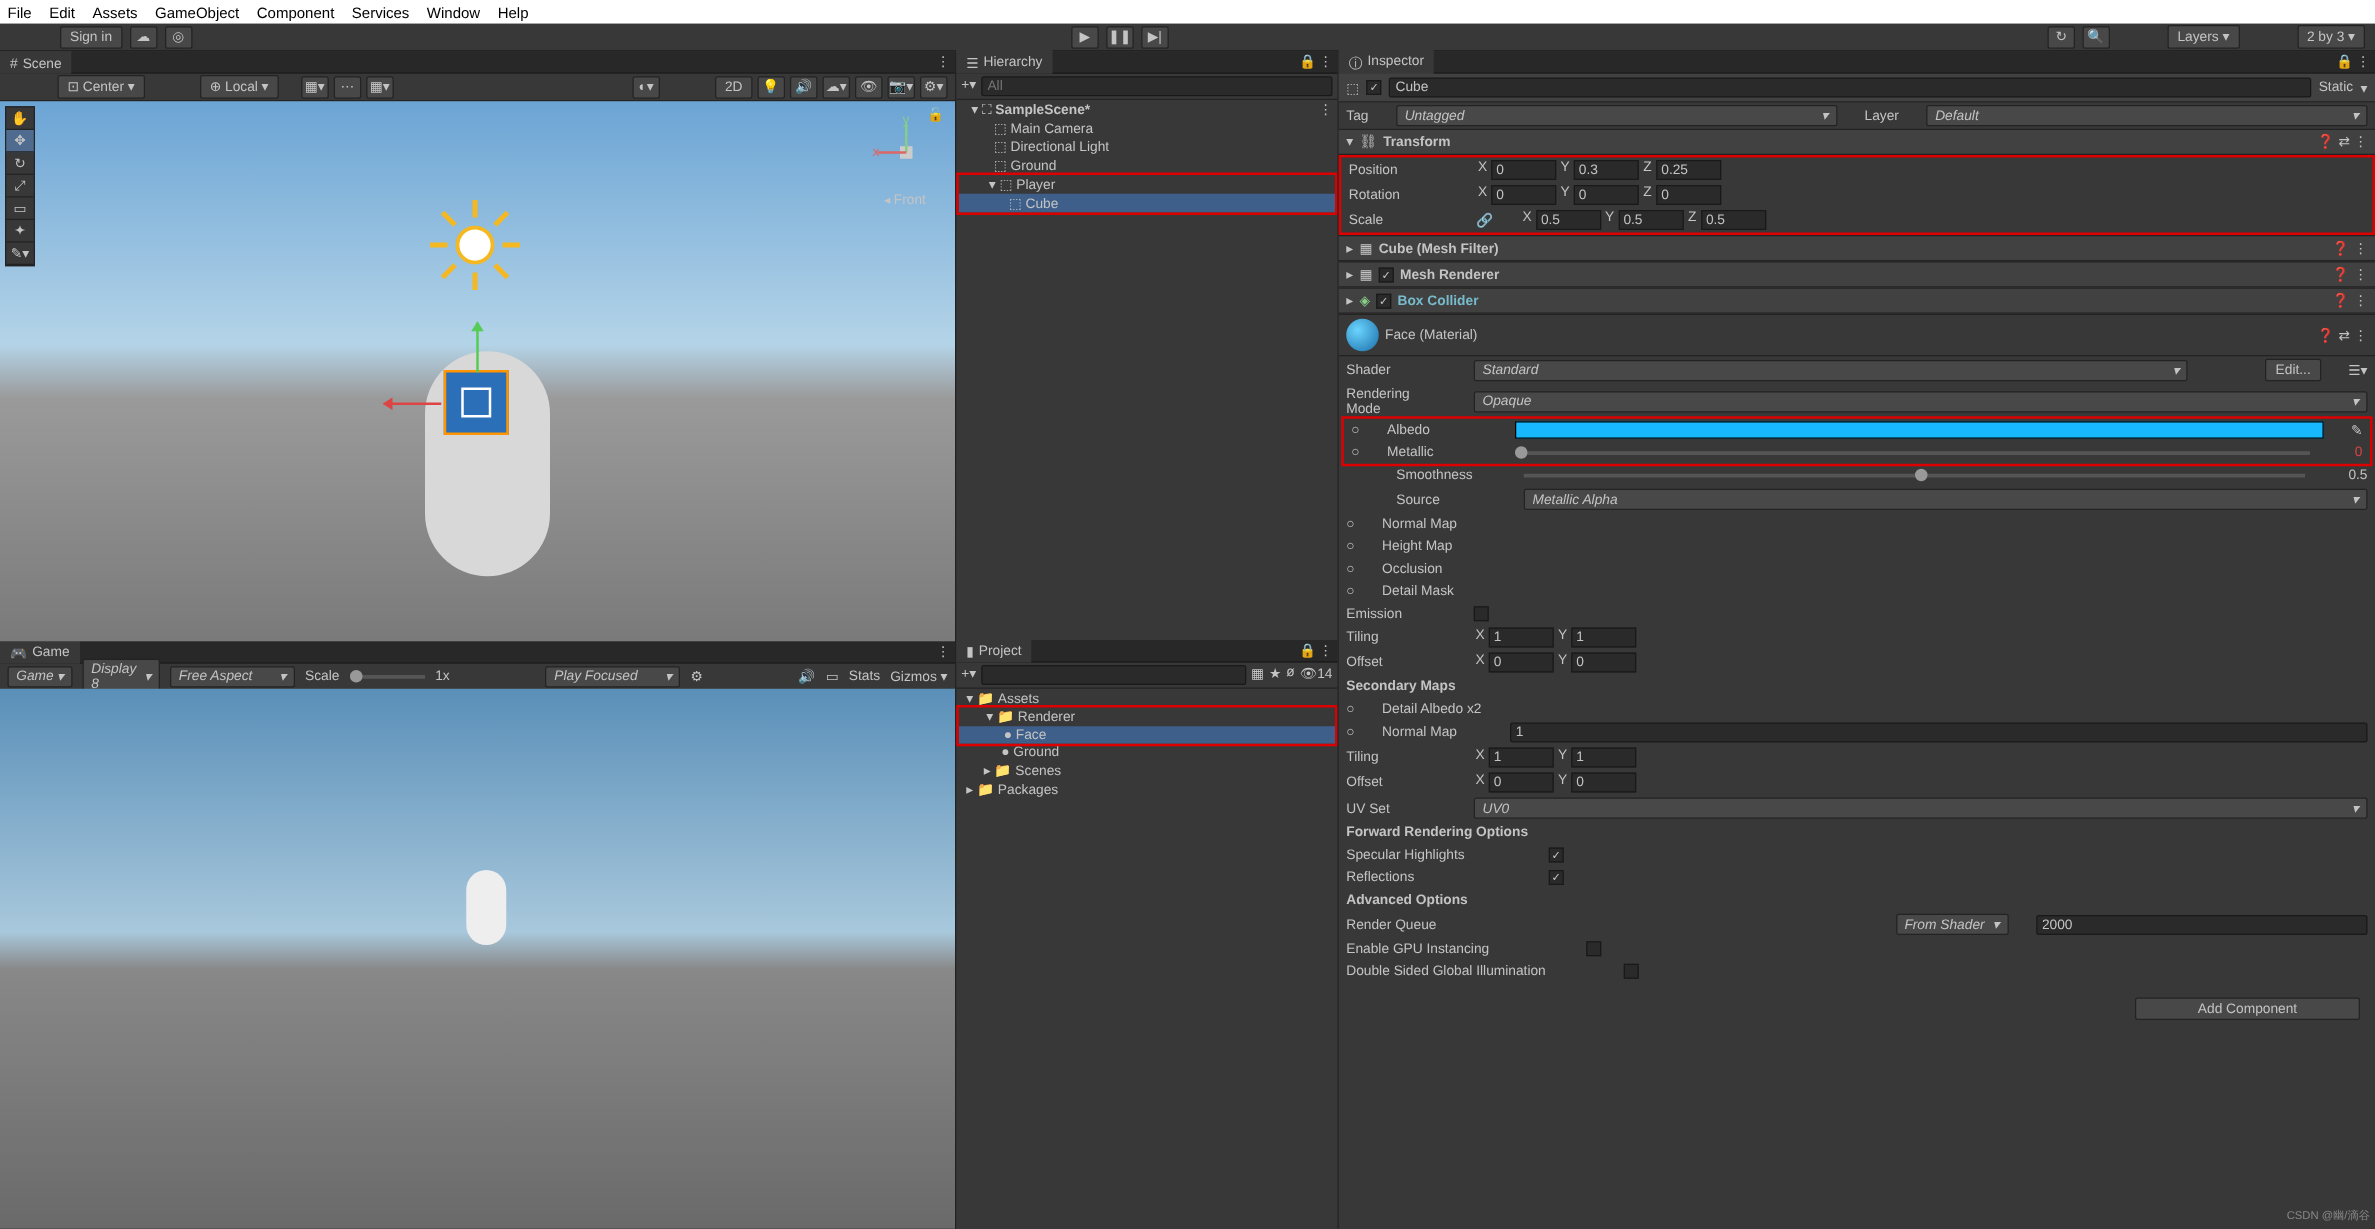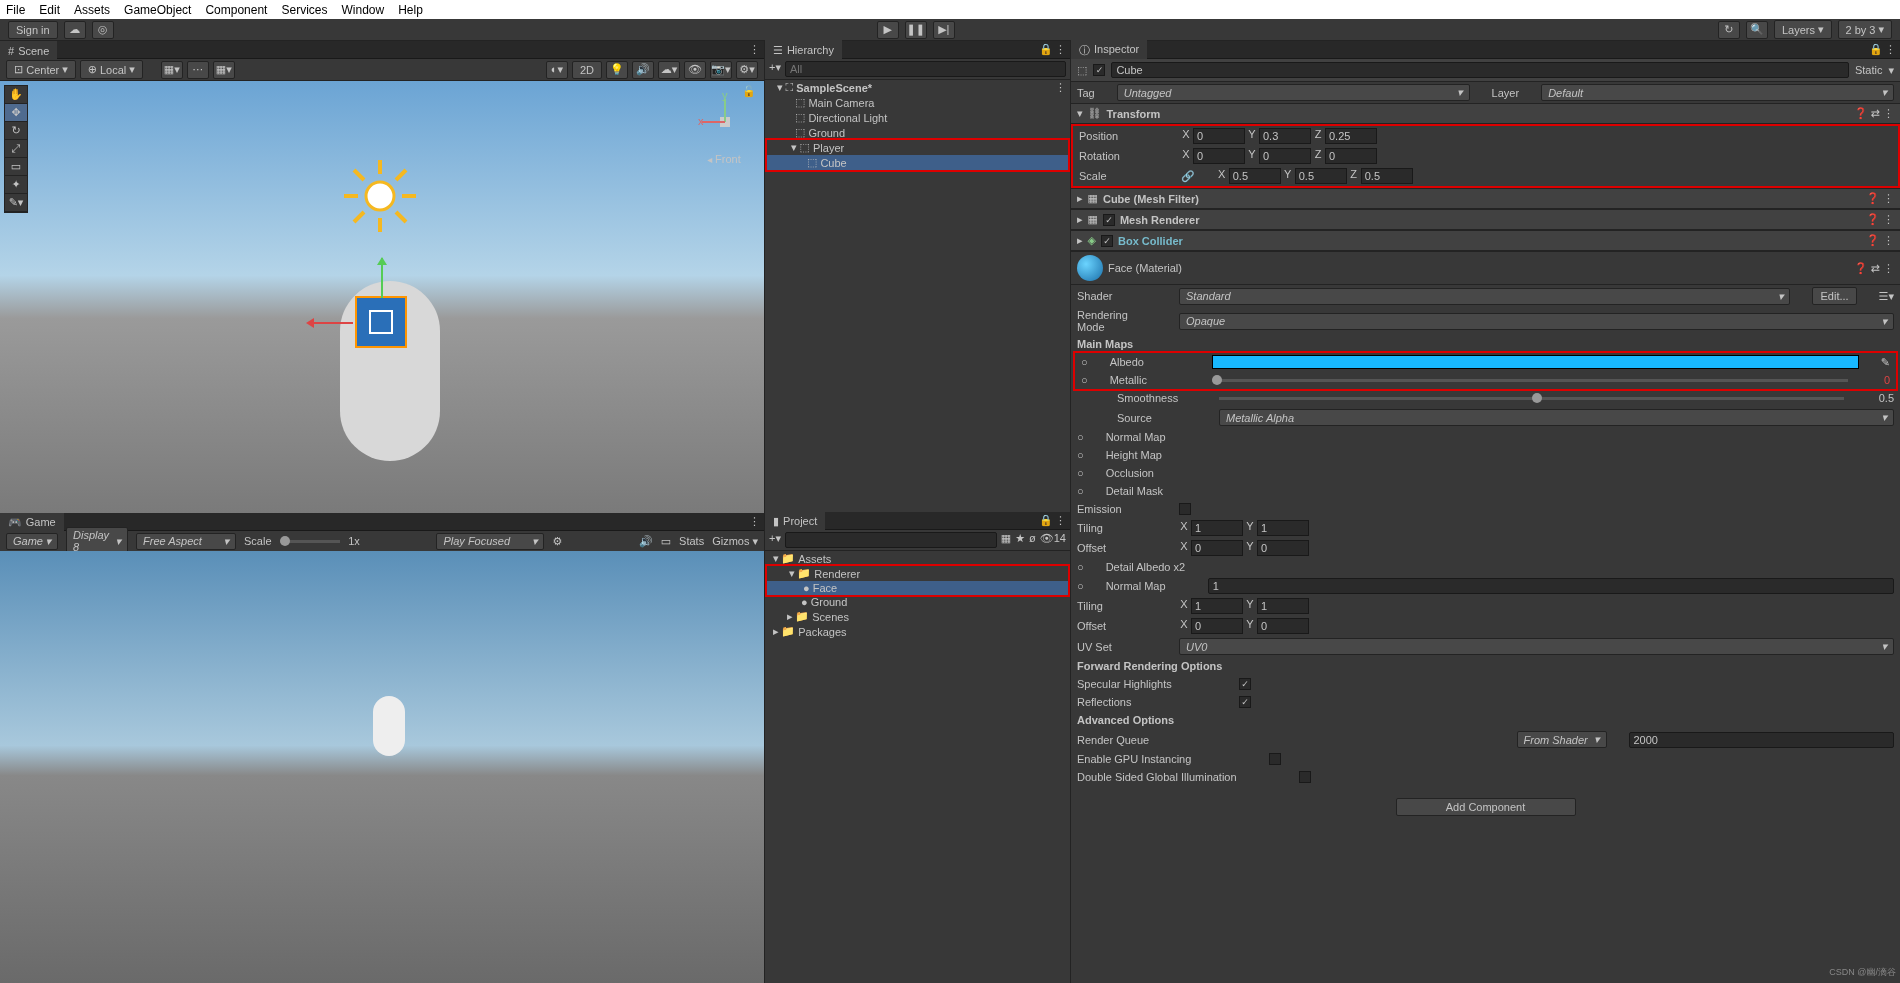--- a/index.html
+++ b/index.html
@@ -1,20 +1,20 @@
 <!DOCTYPE html>
 <html><head>
 <meta charset="utf-8">
 <style>
 * { margin:0; padding:0; box-sizing:border-box; font-family:Arial,sans-serif; font-size:11px; color:#c4c4c4; user-select:none; }
 body { background:#383838; width:1900px; height:983px; overflow:hidden; }
 .menubar { background:#fff; height:19px; display:flex; align-items:center; padding:0 6px; gap:14px; }
 .menubar span { color:#000; font-size:12px; }
 .toolbar { background:#383838; height:22px; display:flex; align-items:center; padding:0 8px; gap:6px; border-bottom:1px solid #232323; }
-.btn { background:#484848; border:1px solid #232323; border-radius:2px; padding:2px 7px; font-size:11px; display:inline-flex; align-items:center; gap:3px; }
+.btn { background:#484848; border:1px solid #232323; border-radius:2px; padding:2px 7px; font-size:11px; display:inline-flex; align-items:center; gap:3px;margin-left:40px; }
 .icon-btn { width:22px; height:18px; background:#484848; border:1px solid #232323; border-radius:2px; display:inline-flex; align-items:center; justify-content:center; }
 .main { display:flex; height:942px; }
 .left-col { width:764px; display:flex; flex-direction:column; }
 .mid-col { width:306px; display:flex; flex-direction:column; border-left:1px solid #232323; }
 .right-col { flex:1; display:flex; flex-direction:column; border-left:1px solid #232323; }
 .panel-tab { background:#282828; height:18px; display:flex; align-items:center; border-bottom:1px solid #191919; }
 .tab-active { background:#383838; padding:2px 8px; border-top:2px solid #383838; display:flex; gap:4px; }
 .tab-right { margin-left:auto; display:flex; gap:2px; padding-right:4px; }
 .scene-toolbar { background:#383838; height:22px; display:flex; align-items:center; padding:0 6px; gap:4px; border-bottom:1px solid #232323; }
 .viewport { flex:1; background:linear-gradient(#6ba4d4 0%, #b4d4e8 45%, #9a9a9a 55%, #7a7a7a 100%); position:relative; }
@@ -308,23 +308,20 @@
         <span class="lbl">Shader</span>
         <div class="dropdown" style="flex:1"><span>Standard</span>▾</div>
         <div class="btn">Edit...</div>
         <span>☰▾</span>
       </div>
 
     <div class="insp-row">
         <span class="lbl">Rendering Mode</span>
         <div class="dropdown" style="flex:1"><span>Opaque</span>▾</div>
       </div>
-    <div class="insp-row">
-        <b>Main Maps</b>
-      </div>
     <div class="redbox" style="margin:0 4px;">
       <div class="insp-row">
           <span>○</span>
           <span class="lbl">Albedo</span>
           <div style="flex:1;height:14px;background:#18b8ff;border:1px solid #000;"></div>
           <span>✎</span>
         </div>
       <div class="insp-row">
           <span>○</span>
           <span class="lbl">Metallic</span>
@@ -380,20 +377,23 @@
         <span class="lbl">Offset</span>
         <div class="xyz">
           <span>X</span>
           <input value="0" style="">
           <span>Y</span>
           <input value="0" style="">
         </div>
       </div>
 
     <div class="insp-row">
+        <b>Secondary Maps</b>
+      </div>
+    <div class="insp-row">
         <span>○</span>
         <span>Detail Albedo x2</span>
       </div>
     <div class="insp-row">
         <span>○</span>
         <span class="lbl">Normal Map</span>
         <input class="field" value="1" style="">
       </div>
     <div class="insp-row">
         <span class="lbl">Tiling</span>
@@ -439,18 +439,18 @@
       </div>
     <div class="insp-row">
         <span class="lbl" style="width:170px">Enable GPU Instancing</span>
         <span class="check"></span>
       </div>
     <div class="insp-row">
         <span class="lbl" style="width:200px">Double Sided Global Illumination</span>
         <span class="check"></span>
       </div>
 
-    <div style="display:flex;justify-content:center;padding:12px;">
+    <div style="display:flex;justify-content:flex-end;padding:12px;">
       <div class="btn" style="width:180px;text-align:center;justify-content:center">Add Component</div>
     </div>
     <div class="watermark">CSDN @幽/滴谷</div>
   </div>
 </div>
 
 </body></html>

